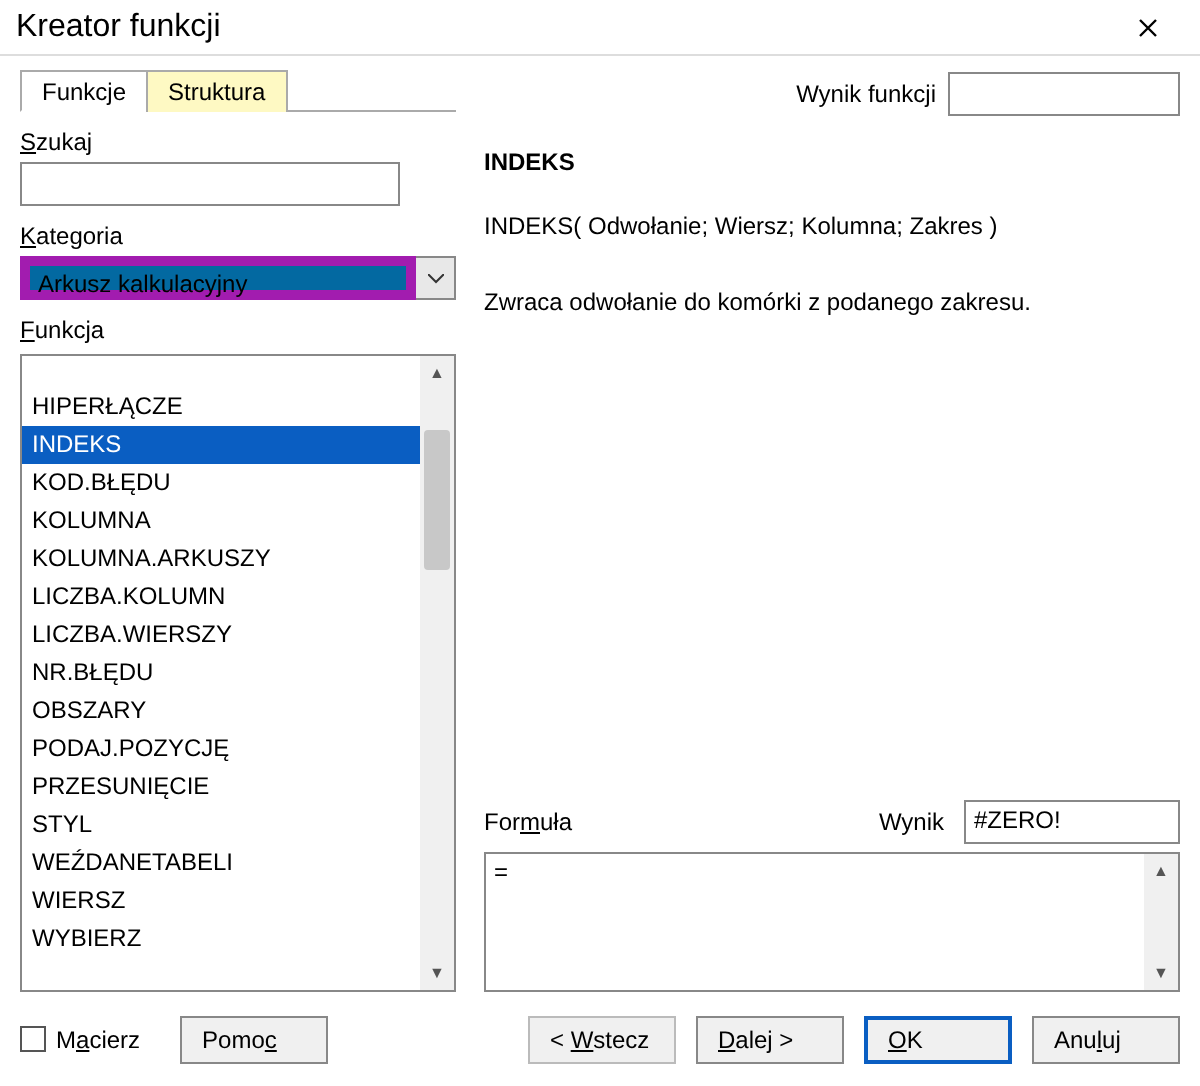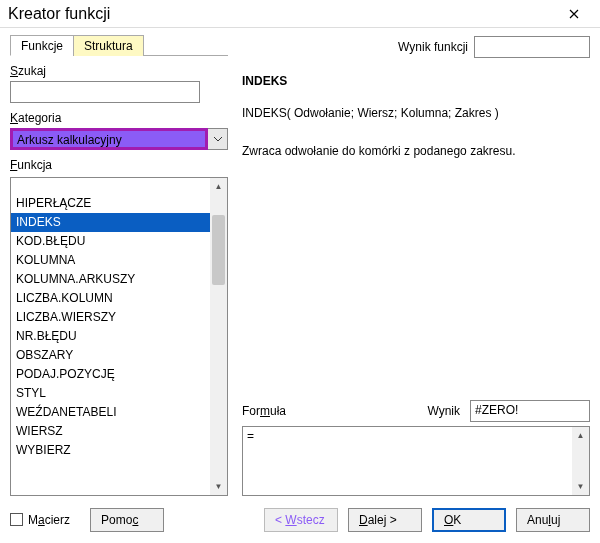--- a/index.html
+++ b/index.html
@@ -63,24 +63,24 @@
     height: 22px;
     padding: 2px 4px;
     background: #fff;
     width: 190px;
   }
   .select-wrap {
     display: flex;
     width: 218px;
   }
   .select-field {
-    border: 3px solid #a21caf;
+    border: 5px solid #a21caf;
     height: 22px;
     padding: 2px 4px;
-    background: #8b5cf6;
+    background: #0369a1;
     flex: 1;
   }
   .select-btn {
     width: 20px; height: 22px;
     border: 1px solid #888;
     border-left: none;
     background: #e8e8e8;
     display: flex; align-items: center; justify-content: center;
   }
   .listbox {
@@ -150,21 +150,21 @@
   .formula-row {
     display: flex;
     align-items: center;
     gap: 6px;
     margin-top: auto;
   }
   .formula-row .lbl-formula { flex: 1; }
   .formula-row .lbl-wynik { margin-right: 4px; }
   .formula-row .wynik-field {
     border: 1px solid #888;
-    height: 22px; width: 120px;
+    height: 22px; width: 108px;
     padding: 2px 4px;
     background: #fff;
   }
   .formula-box {
     border: 1px solid #888;
     margin-top: 4px;
     height: 70px;
     display: flex;
   }
   .formula-text {
@@ -188,21 +188,21 @@
     background: #fff;
   }
   .btn {
     min-width: 74px;
     height: 24px;
     border: 1px solid #888;
     background: #f0f0f0;
     display: flex; align-items: center; justify-content: flex-start;
     padding: 0 10px;
   }
-  .btn.disabled { color: #8b5cf6; border-color:#bbb; }
+  .btn.disabled { color: #000000; border-color:#bbb; }
   .btn.default { border: 2px solid #0a5ec2; }
   .spacer { flex: 1; }
 </style>
 </head>
 <body>
 
 <div class="titlebar">
   <div class="title">Kreator funkcji</div>
   <div class="close">
     <svg width="10" height="10" viewBox="0 0 10 10">
@@ -238,20 +238,21 @@
           <div class="listbox-item">HIPERŁĄCZE</div>
           <div class="listbox-item selected">INDEKS</div>
           <div class="listbox-item">KOD.BŁĘDU</div>
           <div class="listbox-item">KOLUMNA</div>
           <div class="listbox-item">KOLUMNA.ARKUSZY</div>
           <div class="listbox-item">LICZBA.KOLUMN</div>
           <div class="listbox-item">LICZBA.WIERSZY</div>
           <div class="listbox-item">NR.BŁĘDU</div>
           <div class="listbox-item">OBSZARY</div>
           <div class="listbox-item">PODAJ.POZYCJĘ</div>
+          <div class="listbox-item">PRZESUNIĘCIE</div>
           <div class="listbox-item">STYL</div>
           <div class="listbox-item">WEŹDANETABELI</div>
           <div class="listbox-item">WIERSZ</div>
           <div class="listbox-item">WYBIERZ</div>
         </div>
       <div class="scrollbar">
         <div class="scroll-btn">
             <span class="scroll-arrow">▲</span>
           </div>
         <div class="scroll-track">

